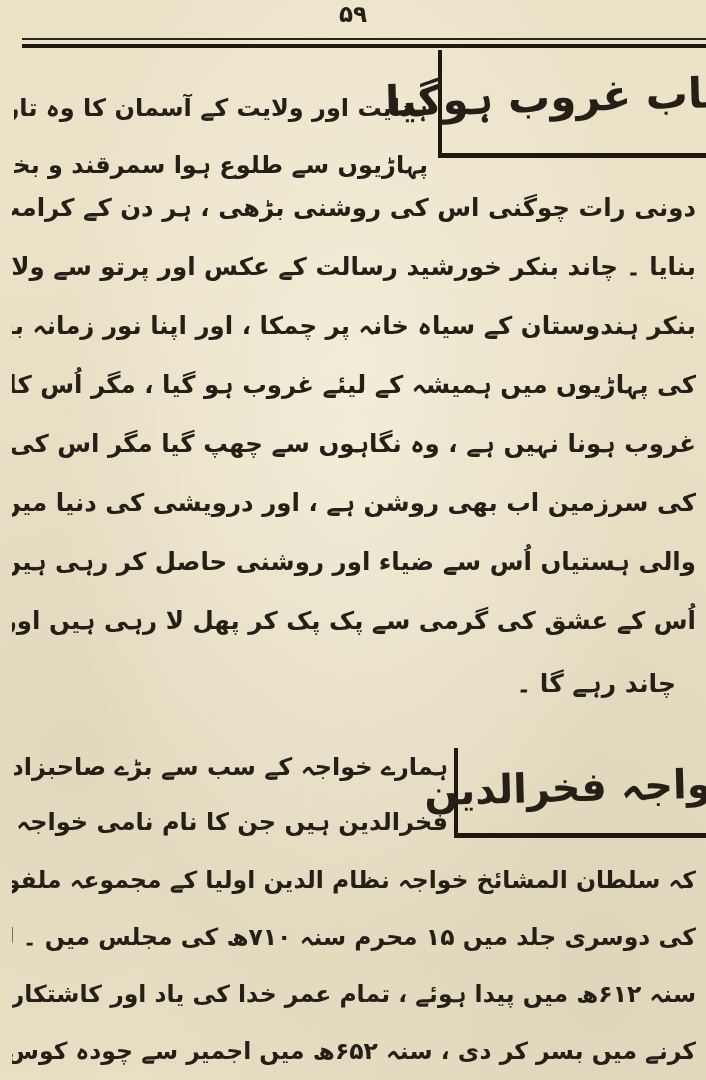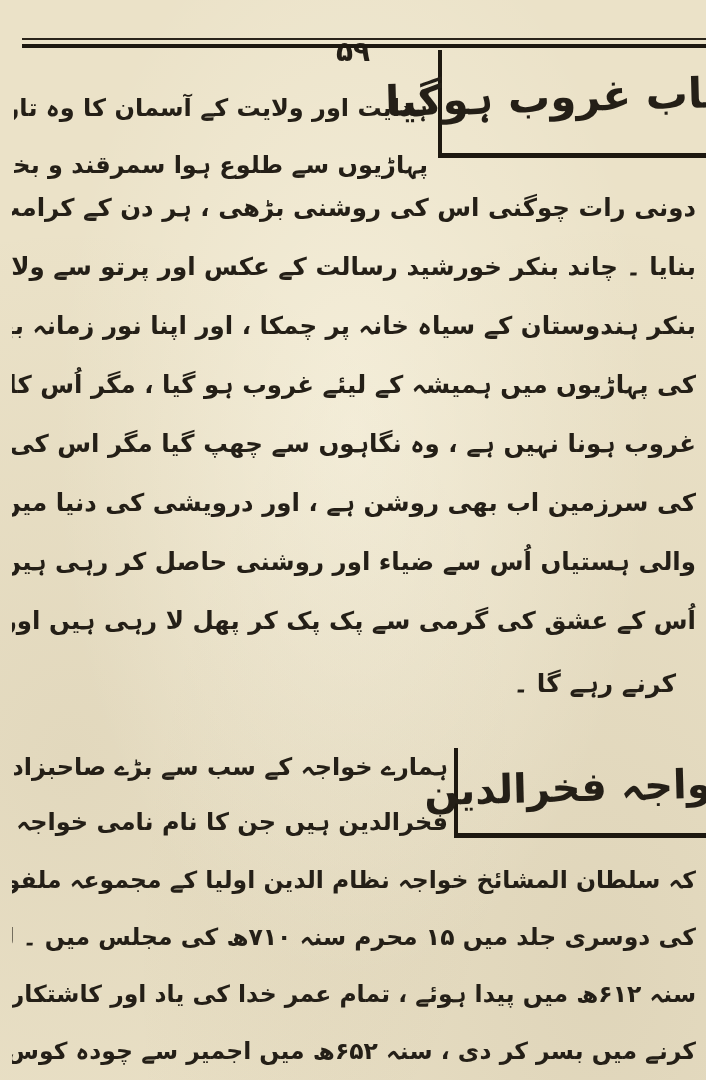--- a/index.html
+++ b/index.html
@@ -13,23 +13,22 @@
       radial-gradient(ellipse at 85% 90%, rgba(120,100,60,.10) 0%, rgba(0,0,0,0) 55%),
       radial-gradient(ellipse at 10% 70%, rgba(120,100,60,.08) 0%, rgba(0,0,0,0) 50%),
       #ebe2c8;
     color:#241f17;
     font-family:"DejaVu Sans", sans-serif;
   }
   .urdu{direction:rtl;unicode-bidi:plaintext;}
   .page-number{
     position:absolute;top:1px;left:0;right:0;
     text-align:center;
-    font-size:28px;font-weight:bold;
+    font-size:23px;font-weight:bold;
     letter-spacing:2px;
-    margin-top:34px;
   }
   .top-rule{
     position:absolute;top:38px;left:22px;right:0;
     height:4px;
     border-top:2px solid #2a241b;
     border-bottom:4px solid #1d1810;
   }
   
   .heading-box{
     position:absolute;right:0;
@@ -91,21 +90,21 @@
     <div class="line">دونی رات چوگنی اس کی روشنی بڑھی ، ہر دن کے کرامت والے پیر نے اُس کو چاند</div>
     <div class="line">بنایا ۔ چاند بنکر خورشید رسالت کے عکس اور پرتو سے ولایت کا آفتاب بنا ، آفتاب</div>
     <div class="line">بنکر ہندوستان کے سیاہ خانہ پر چمکا ، اور اپنا نور زمانہ بھر میں پھیلا کر آج اجمیر</div>
     <div class="line">کی پہاڑیوں میں ہمیشہ کے لیئے غروب ہو گیا ، مگر اُس کا غروب ہونا ، سورج کا</div>
     <div class="line">غروب ہونا نہیں ہے ، وہ نگاہوں سے چھپ گیا مگر اس کی روشنی سے ہندوستان</div>
     <div class="line">کی سرزمین اب بھی روشن ہے ، اور درویشی کی دنیا میں چاند تارے بنکر چمکنی</div>
     <div class="line">والی ہستیاں اُس سے ضیاء اور روشنی حاصل کر رہی ہیں ، اور دلوں کی کھیتیاں</div>
     <div class="line">اُس کے عشق کی گرمی سے پک پک کر پھل لا رہی ہیں اور قیامت تک یونہی</div>
   </div>
 
-  <div class="s1-closing urdu">کرنے رہے گا ۔</div>
+  <div class="s1-closing urdu">چاند رہے گا ۔</div>
 
   <div class="heading-box hb2">
     <div class="h-text">خواجہ فخرالدین</div>
   </div>
 
   <div class="text-block s2-intro urdu">
     <div class="line">ہمارے خواجہ کے سب سے بڑے صاحبزادے خواجہ</div>
     <div class="line">فخرالدین ہیں جن کا نام نامی خواجہ احمد بھی ہے ، جیسا</div>
   </div>
 

